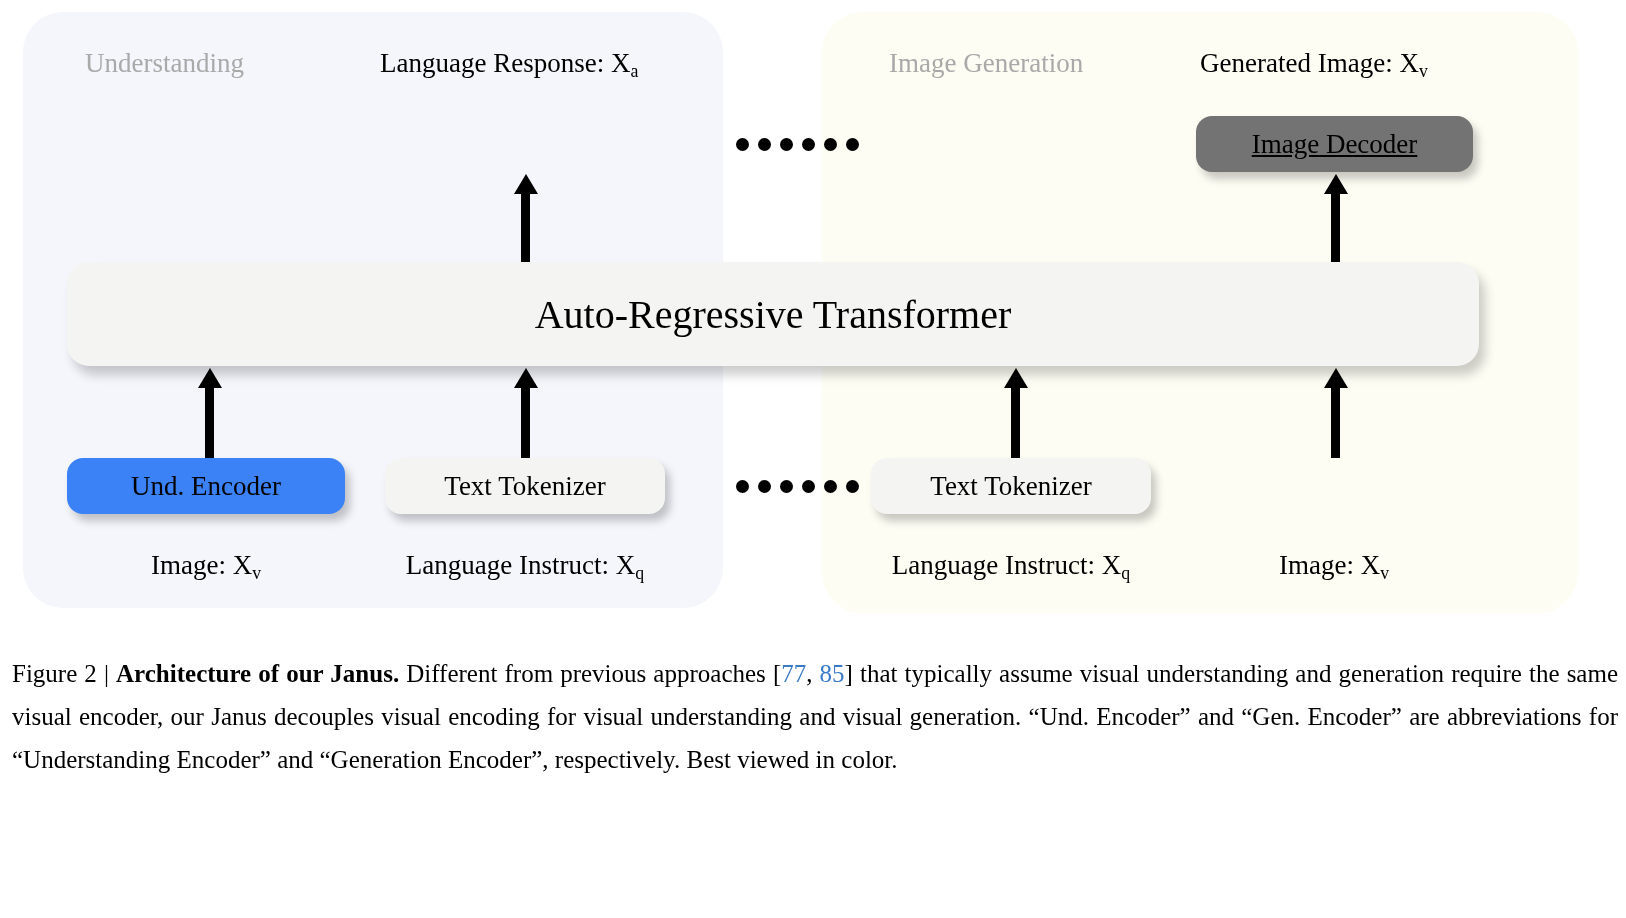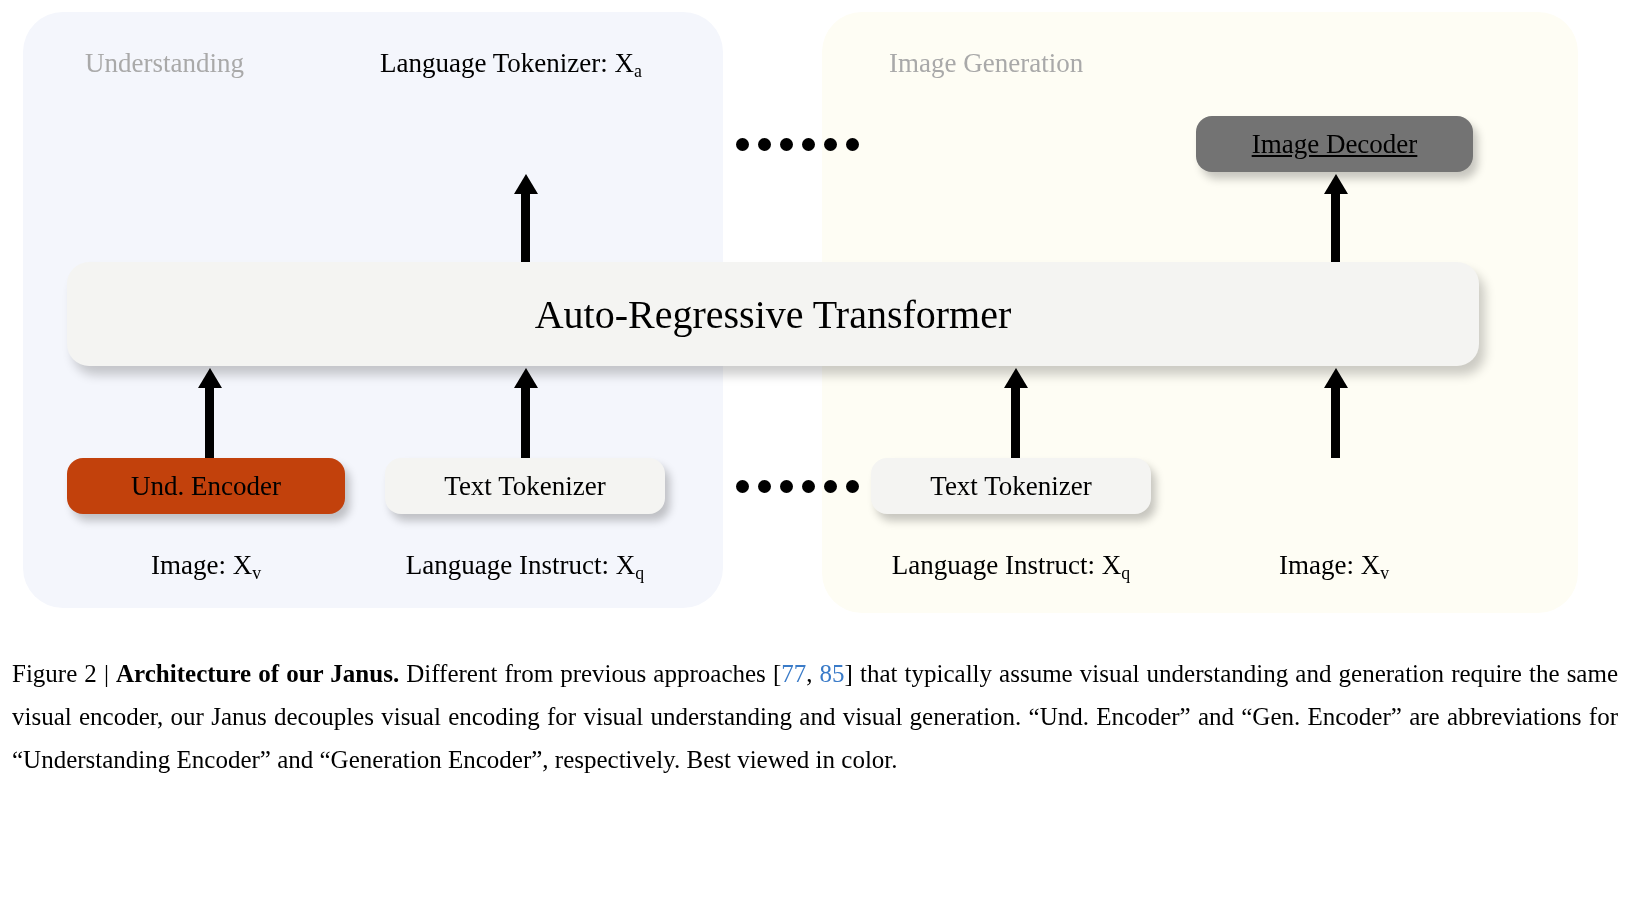--- a/index.html
+++ b/index.html
@@ -65,21 +65,21 @@
     border-radius: 16px;
     box-shadow: 5px 7px 9px rgba(0,0,0,0.22);
     display: flex;
     align-items: center;
     justify-content: center;
     font-size: 27px;
     color: #000;
     white-space: nowrap;
   }
   .box.neutral { background: #f4f4f2; }
-  .box.blue    { background: #c2410c; }
+  .box.blue    { background: #3b82f6; }
   .box.yellow  { background: #737373; text-decoration: underline; }
 
   #box-transformer {
     left: 67px;
     top: 262px;
     width: 1412px;
     height: 104px;
     border-radius: 22px;
     font-size: 40px;
     background: #f4f4f2;
@@ -138,22 +138,23 @@
 <body>
 
 <div id="figure-root">
 
   <div class="panel" id="panel-understanding"></div>
   <div class="panel" id="panel-generation"></div>
 
   <div class="panel-title" style="left:85px; top:48px;">Understanding</div>
   <div class="panel-title" style="left:889px; top:48px;">Image Generation</div>
 
-  <div class="io-label" style="left:380px; top:48px;"><span>Language Tokenizer: X</span><sub>a</sub></div>
-
+  <div class="io-label" style="left:380px; top:48px;"><span>Language Response: X</span><sub>a</sub></div>
+
+  <div class="io-label" style="left:1200px; top:48px;"><span>Generated Image: X</span><sub>v</sub></div>
 
 
   <div class="box yellow" style="left:1196px; top:116px; width:277px; height:56px;">Image Decoder</div>
 
   <div class="dots" style="left:736px; top:138px;">
     <span></span>
     <span></span>
     <span></span>
     <span></span>
     <span></span>

